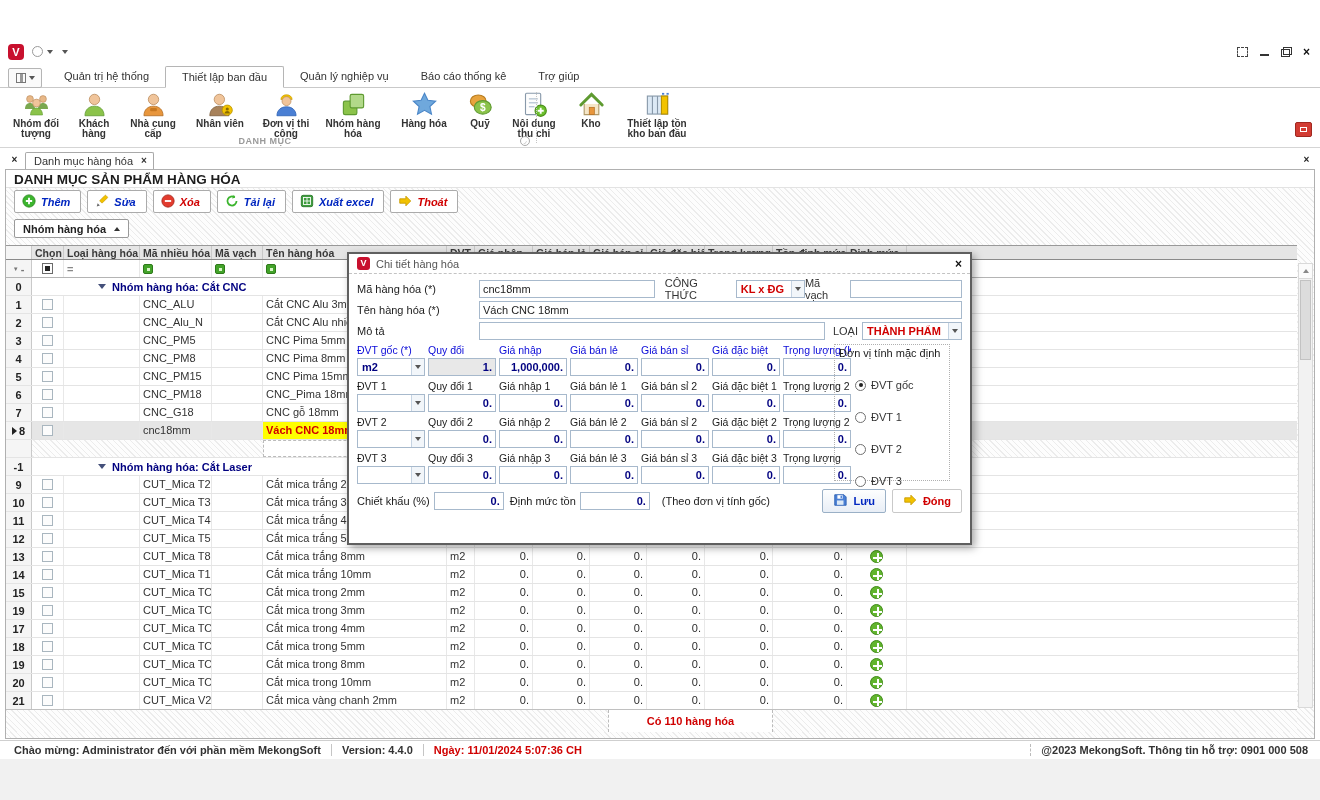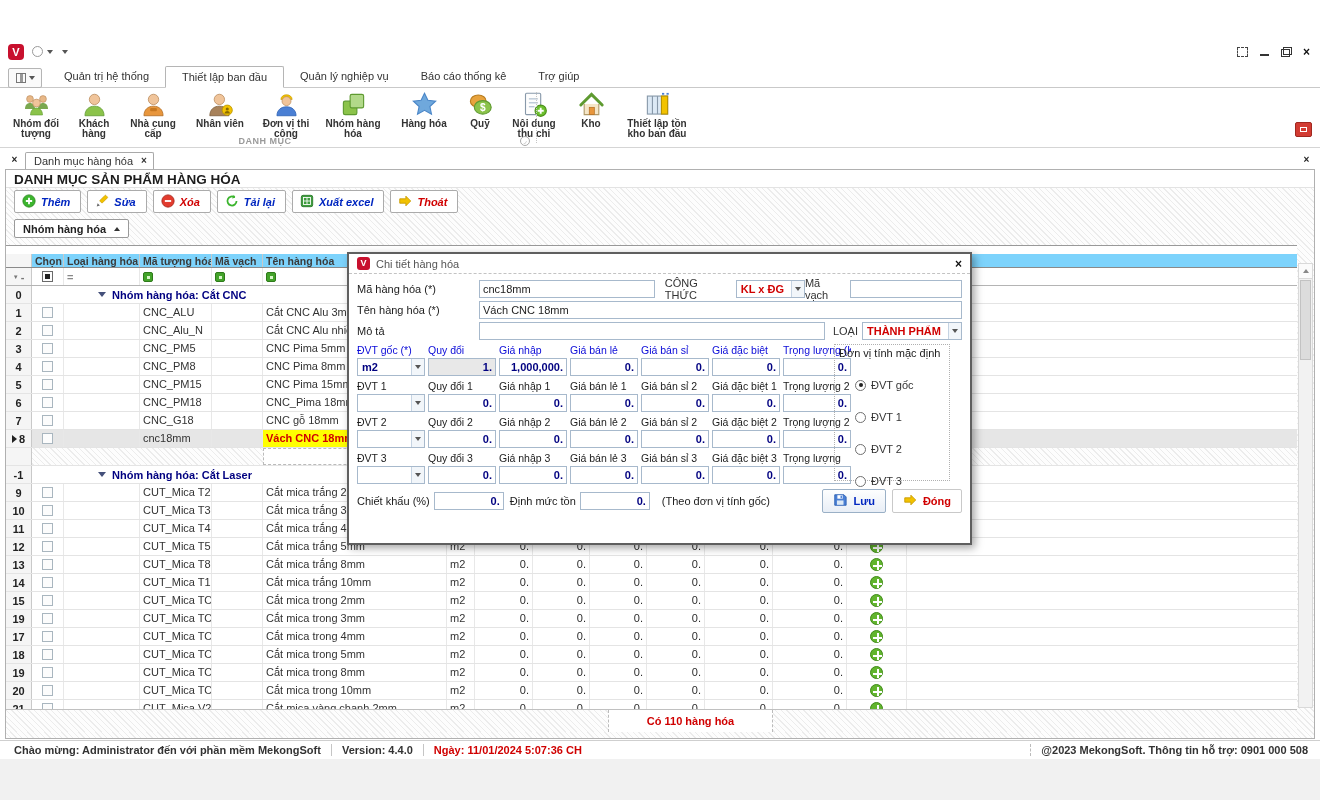--- a/index.html
+++ b/index.html
@@ -57,21 +57,21 @@
   .tbtn { height:23px; background:#fff; border:1px solid #ababab; border-radius:2px; display:flex; align-items:center; gap:5px; padding:0 10px 0 7px; font-weight:bold; cursor:default; }
   .tbtn svg { width:14px; height:14px; }
   .tbtn.blue { color:#0026c0; } .tbtn.red { color:#d00000; }
   .groupdd { position:absolute; top:49px; left:8px; height:19px; background:#fff; border:1px solid #9a9a9a; border-radius:2px; display:flex; align-items:center; gap:8px; padding:0 8px; font-weight:bold; color:#222; }
   .caret-up { width:0; height:0; border-left:3.5px solid transparent; border-right:3.5px solid transparent; border-bottom:4px solid #333; display:inline-block; }
 
   
   .tablewrap { position:absolute; left:0; top:75px; right:17px; bottom:6px; background:#fff; border-top:1px solid #999; }
   .grow { display:flex; height:18px; border-bottom:1px solid #e4e4e4; background:#fff; }
   .gcell { border-right:1px solid #e8e8e8; padding:2px 3px; overflow:hidden; white-space:nowrap; height:100%; }
-  .ghead { display:flex; height:14px; background:#7dd3fc; border-bottom:1px solid #8a8a8a;margin-top:8px; }
+  .ghead { display:flex; height:14px; background:#e5e5e5; border-bottom:1px solid #8a8a8a; }
   .ghead .gcell { border-right:1px solid #c9c9c9; font-weight:bold; color:#3a3a3a; padding:1px 3px; font-size:10.5px; }
   .gfilter { display:flex; height:18px; background:#fff; border-bottom:1px solid #b4b4b4; }
   .gfilter .gcell { display:flex; align-items:center; }
   .numcell { width:26px; background:#f5f5f5; border-right:1px solid #c9c9c9; text-align:center; font-weight:bold; color:#222; padding:2px 1px; display:flex; align-items:center; justify-content:center; gap:2px; }
   .selarrow { width:0; height:0; border-top:4px solid transparent; border-bottom:4px solid transparent; border-left:5px solid #222; display:inline-block; }
   .cbx { width:11px; height:11px; border:1px solid #a9b6bf; background:#fcfcfc; }
   .cbx.filterbx { border:1px solid #6a6a6a; position:relative; }
   .cbx.filterbx::after { content:""; position:absolute; left:2px; top:2px; right:2px; bottom:2px; background:#222; }
   .fgreen { width:10px; height:10px; background:#43a32a; border:1px solid #2e7a1a; border-radius:2px; position:relative; }
   .fgreen::after { content:""; position:absolute; left:3px; top:3px; width:3px; height:3px; background:#d8f5c8; }
@@ -336,21 +336,21 @@
     <div class="groupdd">
       <span>Nhóm hàng hóa</span>
       <span class="caret-up"></span>
     </div>
 
     <div class="tablewrap">
       <div class="ghead" id="ghead">
           <div class="gcell numcell" style="width: 26px; flex: 0 0 auto;"></div>
           <div class="gcell" style="width: 32px; flex: 0 0 auto;">Chọn</div>
           <div class="gcell" style="width: 76px; flex: 0 0 auto;">Loại hàng hóa</div>
-          <div class="gcell" style="width: 72px; flex: 0 0 auto;">Mã tượng hóa</div>
+          <div class="gcell" style="width: 72px; flex: 0 0 auto;">Mã nhiều hóa</div>
           <div class="gcell" style="width: 51px; flex: 0 0 auto;">Mã vạch</div>
           <div class="gcell" style="width: 184px; flex: 0 0 auto;">Tên hàng hóa</div>
           <div class="gcell" style="width: 28px; flex: 0 0 auto;">ĐVT</div>
           <div class="gcell" style="width: 58px; flex: 0 0 auto;">Giá nhập</div>
           <div class="gcell" style="width: 57px; flex: 0 0 auto;">Giá bán lẻ</div>
           <div class="gcell" style="width: 57px; flex: 0 0 auto;">Giá bán sỉ</div>
           <div class="gcell" style="width: 58px; flex: 0 0 auto;">Giá đặc biệt</div>
           <div class="gcell" style="width: 68px; flex: 0 0 auto;">Trọng lượng</div>
           <div class="gcell" style="width: 74px; flex: 0 0 auto;">Tồn định mức</div>
           <div class="gcell" style="width: 60px; flex: 0 0 auto;">Định mức</div>

